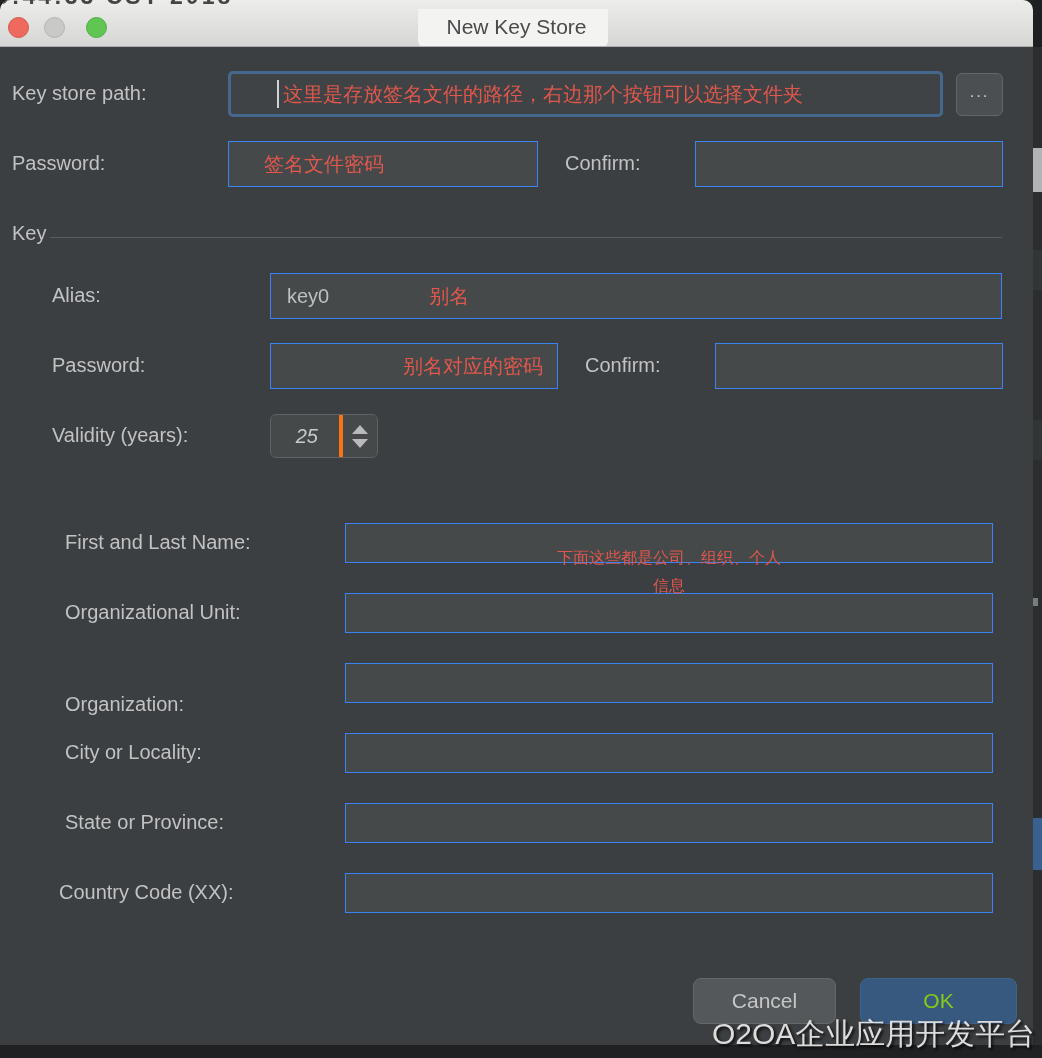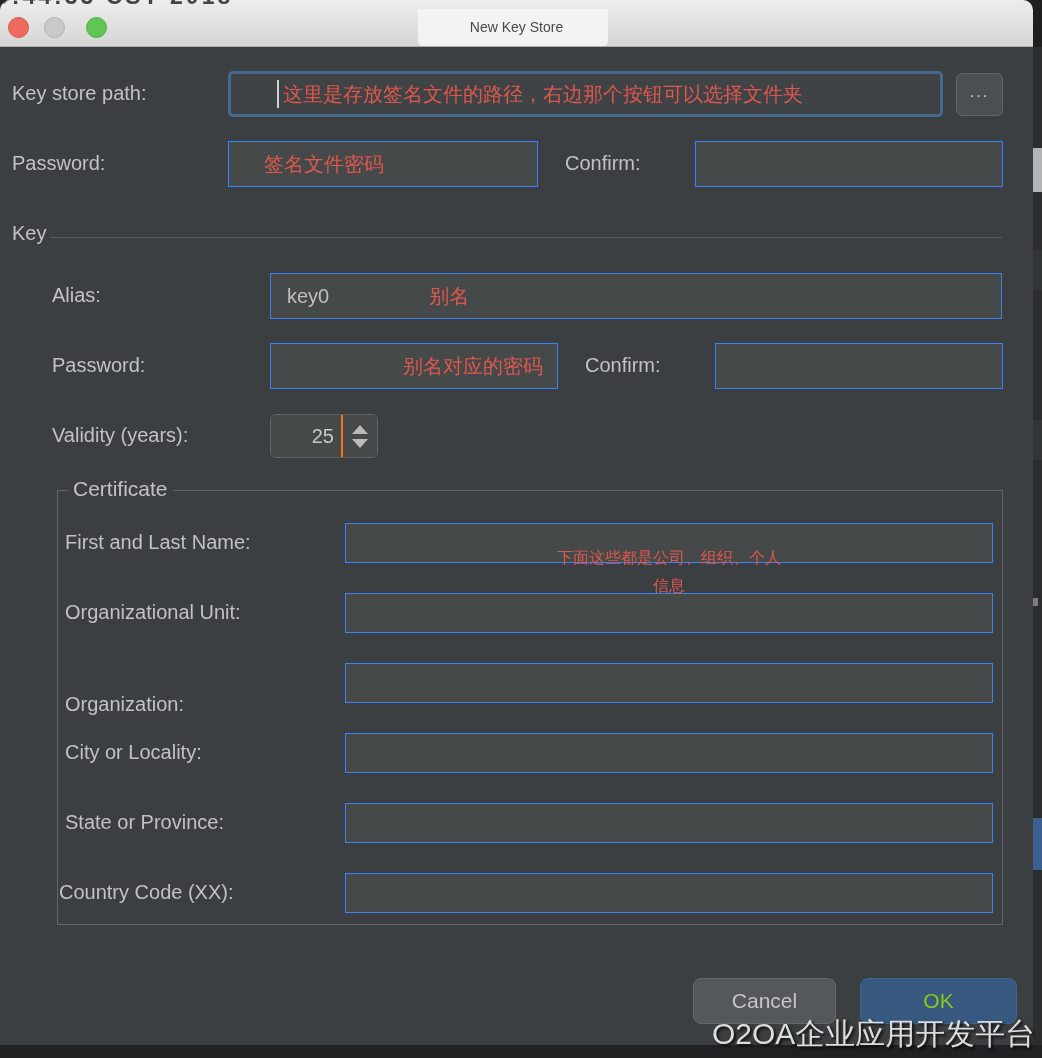--- a/index.html
+++ b/index.html
@@ -23,21 +23,21 @@
     position:absolute; left:-4px; top:-17px; font-size:23px; font-weight:bold;
     color:#454545; letter-spacing:3px; white-space:nowrap;
   }
   .title-band {
     position:absolute; left:418px; top:9px; width:190px; height:38px;
     background:#f3f3f2; border-radius:0 0 6px 6px;
   }
   .window-title {
     position:absolute; left:0; top:0; width:100%; height:47px;
     display:flex; align-items:center; justify-content:center;
-    font-size:14px; color:#4a4a4a; padding-top:6px;
+    font-size:21px; color:#4a4a4a; padding-top:6px;
   }
   .traffic { position:absolute; top:17px; width:21px; height:21px; border-radius:50%; }
   .t-close { left:8px;  background:#ee6a5f; border:1px solid #d5554a; }
   .t-min   { left:44px; background:#c9c9c7; border:1px solid #b3b3b1; }
   .t-zoom  { left:86px; background:#61c554; border:1px solid #4daf3f; }
 
   
   .content {
     position:absolute; left:0; top:48px; width:100%; height:997px;
     background:#3c3f41; color:#c0c2c4; font-size:20px;
@@ -63,21 +63,21 @@
   .section-line { position:absolute; height:1px; background:#5a5d5e; }
 
   
   .spinner {
     position:absolute; left:270px; top:366px; width:108px; height:44px;
     border:1px solid #5e6263; border-radius:6px; background:#45494a;
     display:flex; overflow:hidden;
   }
   .spinner .val {
     flex:1; display:flex; align-items:center; justify-content:flex-end;
-    padding-right:7px; color:#c8cacb; border-right:2px solid #f97316;
+    padding-right:21px; color:#c8cacb; border-right:4px solid #f97316;font-style:italic;
   }
   .spinner .arrows {
     width:34px; display:flex; flex-direction:column;
     align-items:center; justify-content:center; gap:5px; background:#45494a;
   }
   .tri-up { width:0; height:0; border-left:8px solid transparent; border-right:8px solid transparent; border-bottom:9px solid #b8babc; }
   .tri-dn { width:0; height:0; border-left:8px solid transparent; border-right:8px solid transparent; border-top:9px solid #b8babc; }
 
   
   .groupbox {
@@ -167,23 +167,20 @@
 
     <div class="lbl" style="left:52px; top:376px;">Validity (years):</div>
     <div class="spinner">
       <div class="val">25</div>
       <div class="arrows">
         <div class="tri-up"></div>
         <div class="tri-dn"></div>
       </div>
     </div>
 
-    <div class="groupbox">
-      <div class="groupbox-title">Certificate</div>
-    </div>
 
     <div class="lbl" style="left:65px; top:483px;">First and Last Name:</div>
     <div class="field" style="left:345px; top:475px; width:648px; height:40px;"></div>
 
     <div class="lbl" style="left:65px; top:553px;">Organizational Unit:</div>
     <div class="field" style="left:345px; top:545px; width:648px; height:40px;"></div>
 
     <div class="lbl" style="left:65px; top:645px;">Organization:</div>
     <div class="field" style="left:345px; top:615px; width:648px; height:40px;"></div>
 

